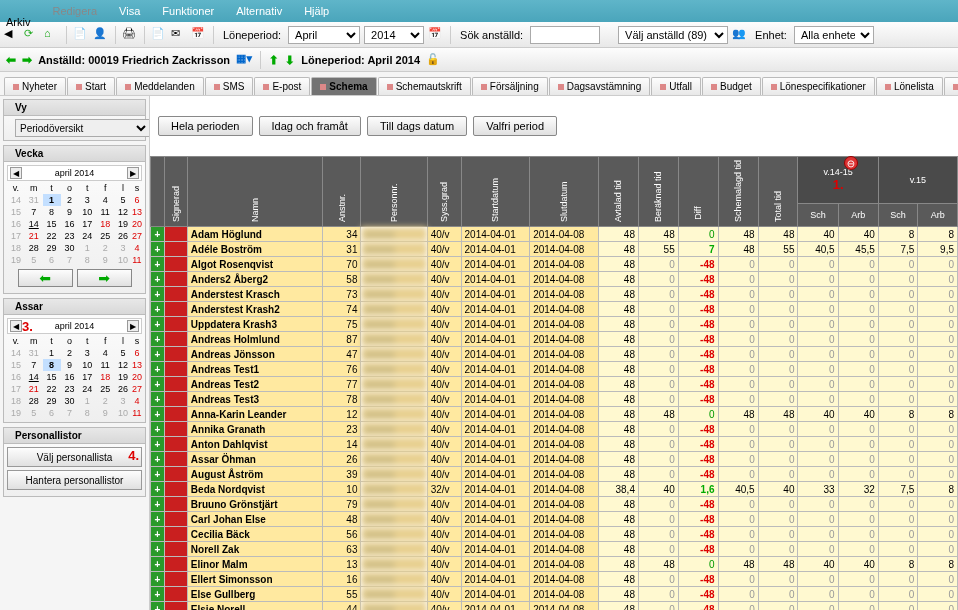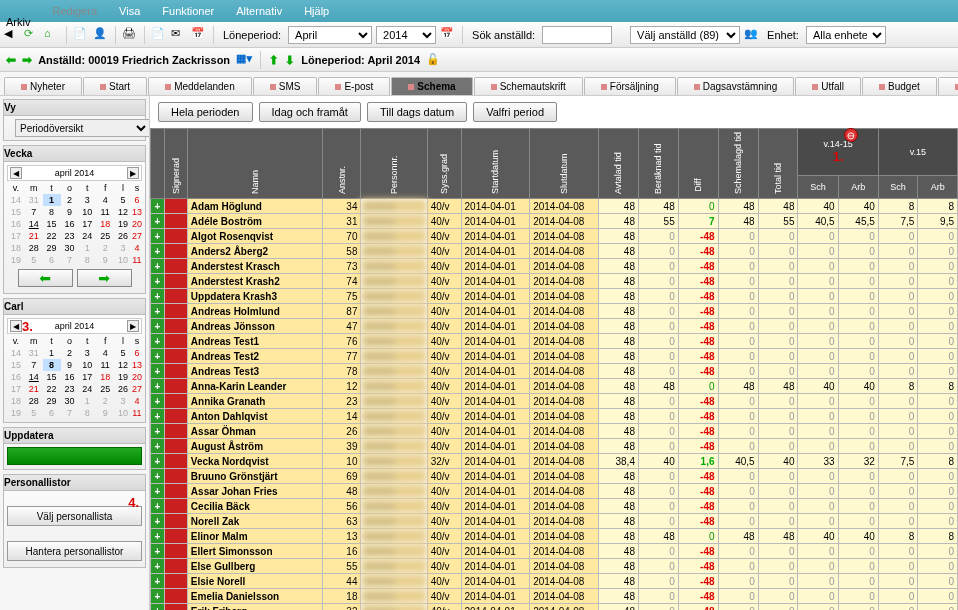--- a/index.html
+++ b/index.html
@@ -14,53 +14,53 @@
 .tb-icon { width: 16px; height: 16px; display: inline-block; }
 .tb-sep { width: 1px; height: 18px; background: #ccc; margin: 0 2px; }
 .tb-label { font-size: 11px; margin: 0 3px; }
 .tb-select { font-size: 11px; height: 18px; border: 1px solid #aaa; background: #fff; padding: 0 2px; }
 
 .empbar { background: linear-gradient(#fdfdfd, #e8e8e8); height: 24px; border-bottom: 1px solid #ccc; display: flex; align-items: center; padding: 0 6px; gap: 6px; font-weight: bold; }
 .arrow-g { color: #0a0; font-size: 12px; }
 .lock-icon { color: #d90; }
 
 .tabbar { background: #f5f5f5; height: 24px; display: flex; align-items: flex-end; padding: 0 4px; border-bottom: 1px solid #ccc; gap: 1px; }
-.tab { background: linear-gradient(#fdfdfd, #e8e8e8); border: 1px solid #bbb; border-bottom: none; padding: 3px 16px; font-size: 10px; display: flex; align-items: center; gap: 3px; border-radius: 2px 2px 0 0; cursor: pointer; white-space: nowrap; }
+.tab { background: linear-gradient(#fdfdfd, #e8e8e8); border: 1px solid #bbb; border-bottom: none; padding: 3px 8px; font-size: 10px; display: flex; align-items: center; gap: 3px; border-radius: 2px 2px 0 0; cursor: pointer; white-space: nowrap; }
 .tab.active { background: #737373; font-weight: bold; }
 .tab-sq { width: 6px; height: 6px; background: #d88; display: inline-block; }
 
 .main { display: flex; height: calc(610px - 96px); }
 
 .sidebar { width: 150px; background: #f5f5f5; padding: 3px; border-right: 1px solid #ccc; overflow: hidden; }
 .panel { border: 1px solid #bbb; background: linear-gradient(#fdfdfd, #efefef); margin-bottom: 4px; }
-.panel-head { background: linear-gradient(#e8e8e8, #d8d8d8); padding: 2px 0; font-weight: bold; font-size: 10px; border-bottom: 1px solid #bbb; }
+.panel-head { background: linear-gradient(#e8e8e8, #d8d8d8); padding: 2px 11px; font-weight: bold; font-size: 10px; border-bottom: 1px solid #bbb; }
 .panel-body { padding: 3px; }
 
 .vy-select { width: 100%; font-size: 10px; height: 18px; border: 1px solid #aaa; margin-left: 8px; }
 
 .cal { font-size: 9px; width: 100%; }
 .cal-head { display: flex; justify-content: space-between; align-items: center; background: #fff; border: 1px solid #ccc; padding: 1px 2px; margin-bottom: 1px; }
 .cal-head button { width: 12px; height: 12px; font-size: 8px; border: 1px solid #999; background: #eee; cursor: pointer; }
 .cal table { width: 100%; border-collapse: collapse; }
 .cal th, .cal td { text-align: center; padding: 1px 0; width: 14%; font-size: 9px; }
 .cal th { font-weight: normal; }
 .cal td.gray { color: #aaa; }
 .cal td.red { color: #d00; }
 .cal td.today { background: #c3dfff; font-weight: bold; }
 .cal td.ul { text-decoration: underline; }
 
 .navbtns { display: flex; gap: 4px; justify-content: center; padding: 3px; }
 .navbtn { width: 55px; height: 18px; border: 1px solid #888; background: linear-gradient(#fdfdfd,#e0e0e0); cursor: pointer; color: #0a0; font-size: 14px; line-height: 12px; }
 
 .upd-btn { width: 100%; height: 18px; background: linear-gradient(#2a2, #080); border: 1px solid #060; cursor: pointer; }
 
-.pl-btn { width: 100%; height: 20px; font-size: 10px; border: 1px solid #999; background: linear-gradient(#fdfdfd,#e0e0e0); margin-bottom: 3px; cursor: pointer; margin-top: 12px; }
+.pl-btn { width: 100%; height: 20px; font-size: 10px; border: 1px solid #999; background: linear-gradient(#fdfdfd,#e0e0e0); margin-bottom: 3px; cursor: pointer; }
 
 .content { flex: 1; display: flex; flex-direction: column; overflow: hidden; }
-.periodbtns { padding: 6px 8px; display: flex; gap: 6px; align-items: center; }
+.periodbtns { padding: 20px 8px; display: flex; gap: 6px; align-items: center; }
 .pbtn { font-size: 11px; padding: 3px 12px; border: 1px solid #888; background: linear-gradient(#fdfdfd,#e0e0e0); cursor: pointer; border-radius: 2px; }
 
 .gridwrap { flex: 1; overflow: auto; position: relative; }
 table.grid { border-collapse: collapse; font-size: 10px; }
 .grid thead th { background: #5a5a5a; color: #fff; font-size: 9px; font-weight: normal; padding: 2px; border: 1px solid #888; position: sticky; top: 0; }
 .grid thead th.rot { height: 70px; vertical-align: bottom; }
 .grid thead th.rot > div { transform: rotate(-90deg); white-space: nowrap; width: 18px; margin: 0 auto 6px; }
 .grid thead th.hgroup { background: #4a4a4a; }
 .grid tbody td { border: 1px solid #bbb; padding: 1px 3px; white-space: nowrap; }
 .grid tbody tr { height: 15px; }
@@ -103,21 +103,21 @@
   <span class="tb-icon">📄</span>
   <span class="tb-icon">👤</span>
   <span class="tb-sep"></span>
   <span class="tb-icon">🖨</span>
   <span class="tb-sep"></span>
   <span class="tb-icon">📄</span>
   <span class="tb-icon">✉</span>
   <span class="tb-icon">📅</span>
   <span class="tb-sep"></span>
   <span class="tb-label">Löneperiod:</span>
-  <select class="tb-select" style="width:84px"><option>April</option></select>
+  <select class="tb-select" style="width:72px"><option>April</option></select>
   <select class="tb-select" style="width:60px"><option>2014</option></select>
   <span class="tb-icon">📅</span>
   <span class="tb-sep"></span>
   <span class="tb-label">Sök anställd:</span>
   <input class="tb-select" style="width: 70px;">
   <span style="flex:0 0 10px"></span>
   <select class="tb-select" style="width:110px"><option>Välj anställd (89)</option></select>
   <span class="tb-icon">👥</span>
   <span class="tb-label">Enhet:</span>
   <select class="tb-select" style="width:80px"><option>Alla enheter</option></select>
@@ -245,21 +245,21 @@
             </table>
         </div>
         <div class="navbtns">
           <button class="navbtn">⬅</button>
           <button class="navbtn">➡</button>
         </div>
       </div>
     </div>
 
     <div class="panel">
-      <div class="panel-head">Carl</div>
+      <div class="panel-head">Assar</div>
       <div class="panel-body" style="position:relative">
         <span class="red-annot" style="left:18px;top:4px">3.</span>
         <div class="cal">
           <div class="cal-head">
               <button>◀</button>
               <span>april 2014</span>
               <button>▶</button>
             </div>
           <table id="cal2">
               <tbody>
@@ -332,24 +332,20 @@
                   <td class="gray">9</td>
                   <td class="gray">10</td>
                   <td class="gray red">11</td>
                 </tr>
               </tbody>
             </table>
         </div>
       </div>
     </div>
 
-    <div class="panel">
-      <div class="panel-head">Uppdatera</div>
-      <div class="panel-body"><button class="upd-btn"></button></div>
-    </div>
 
     <div class="panel">
       <div class="panel-head">Personallistor</div>
       <div class="panel-body" style="position:relative">
         <button class="pl-btn">Välj personallista</button>
         <span class="red-annot" style="right:6px;top:4px">4.</span>
         <button class="pl-btn">Hantera personallistor</button>
       </div>
     </div>
   </div>
@@ -734,59 +730,59 @@
               <td class="c-num0">0</td>
               <td class="c-num0">0</td>
               <td class="c-num0">0</td>
               <td class="c-num0">0</td>
               <td class="c-num0">0</td>
               <td class="c-num0">0</td>
             </tr>
             <tr>
               <td class="c-plus">+</td>
               <td class="c-sig"></td>
-              <td class="c-name">Vecka Nordqvist</td>
+              <td class="c-name">Beda Nordqvist</td>
               <td class="c-an">10</td>
               <td class="c-pn blur">xxxxxx</td>
               <td class="c-sys">32/v</td>
               <td class="c-date">2014-04-01</td>
               <td class="c-date">2014-04-08</td>
               <td class="c-num">38,4</td>
               <td class="c-num">40</td>
               <td class="c-num c-diff-pos">1,6</td>
               <td class="c-num">40,5</td>
               <td class="c-num">40</td>
               <td class="c-num">33</td>
               <td class="c-num">32</td>
               <td class="c-num">7,5</td>
               <td class="c-num">8</td>
             </tr>
             <tr>
               <td class="c-plus">+</td>
               <td class="c-sig"></td>
               <td class="c-name">Bruuno Grönstjärt</td>
-              <td class="c-an">69</td>
-              <td class="c-pn blur">xxxxxx</td>
-              <td class="c-sys">40/v</td>
-              <td class="c-date">2014-04-01</td>
-              <td class="c-date">2014-04-08</td>
-              <td class="c-num">48</td>
-              <td class="c-num0">0</td>
-              <td class="c-num c-diff-neg">-48</td>
-              <td class="c-num0">0</td>
-              <td class="c-num0">0</td>
-              <td class="c-num0">0</td>
-              <td class="c-num0">0</td>
-              <td class="c-num0">0</td>
-              <td class="c-num0">0</td>
-            </tr>
-            <tr>
-              <td class="c-plus">+</td>
-              <td class="c-sig"></td>
-              <td class="c-name">Assar Johan Fries</td>
+              <td class="c-an">79</td>
+              <td class="c-pn blur">xxxxxx</td>
+              <td class="c-sys">40/v</td>
+              <td class="c-date">2014-04-01</td>
+              <td class="c-date">2014-04-08</td>
+              <td class="c-num">48</td>
+              <td class="c-num0">0</td>
+              <td class="c-num c-diff-neg">-48</td>
+              <td class="c-num0">0</td>
+              <td class="c-num0">0</td>
+              <td class="c-num0">0</td>
+              <td class="c-num0">0</td>
+              <td class="c-num0">0</td>
+              <td class="c-num0">0</td>
+            </tr>
+            <tr>
+              <td class="c-plus">+</td>
+              <td class="c-sig"></td>
+              <td class="c-name">Carl Johan Else</td>
               <td class="c-an">48</td>
               <td class="c-pn blur">xxxxxx</td>
               <td class="c-sys">40/v</td>
               <td class="c-date">2014-04-01</td>
               <td class="c-date">2014-04-08</td>
               <td class="c-num">48</td>
               <td class="c-num0">0</td>
               <td class="c-num c-diff-neg">-48</td>
               <td class="c-num0">0</td>
               <td class="c-num0">0</td>

